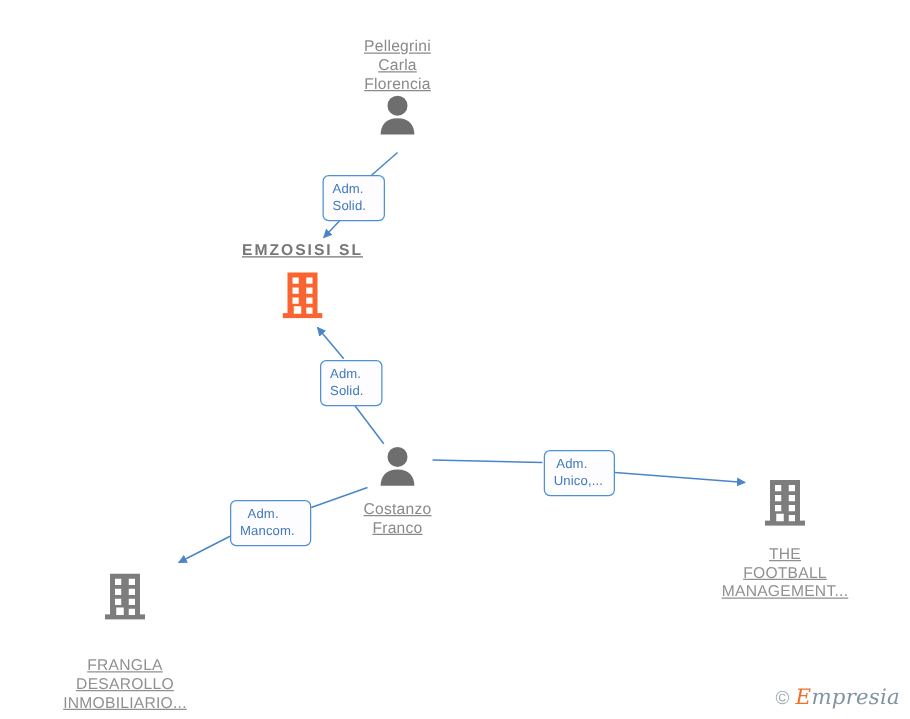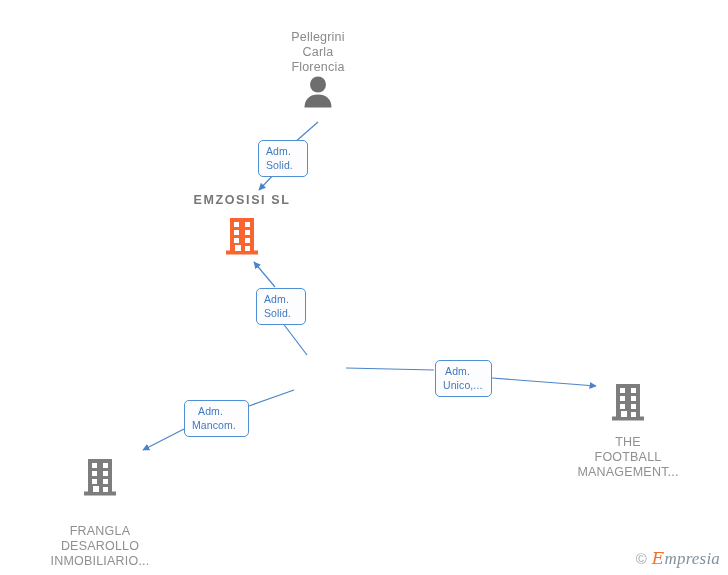--- a/index.html
+++ b/index.html
@@ -32,20 +32,21 @@
     position: absolute;
     text-align: center;
     width: 160px;
   }
   .node-label {
     font-size: 12.5px;
     line-height: 15px;
     color: #8a8a8a;
     letter-spacing: 0.2px;
     white-space: pre-line;
+    text-decoration: underline;
   }
   .node-label.company {
     color: #909090;
   }
   .node-label.main-company {
     color: #777777;
     font-weight: bold;
     font-size: 12.5px;
     letter-spacing: 1.6px;
   }
@@ -88,21 +89,21 @@
     line-height: 1;
   }
   #watermark .brand {
     font-family: "DejaVu Serif", serif;
     font-style: italic;
     font-size: 17px;
     line-height: 1;
     letter-spacing: 0.2px;
   }
   #watermark .brand .e { color: #f26722; }
-  #watermark .brand .rest { color: #7b8d9c; font-family: Liberation Serif, serif; }
+  #watermark .brand .rest { color: #7b8d9c; }
 </style>
 </head>
 <body>
 
 <div id="canvas">
 
   <svg id="edges" viewBox="0 0 728 575" width="728" height="575">
     <defs>
       <marker id="arrow" viewBox="0 0 10 10" refX="9" refY="5" markerWidth="6" markerHeight="6" orient="auto-start-reverse">
         <path d="M 0 0 L 10 5 L 0 10 z" fill="#4a85c9"></path>
@@ -155,20 +156,30 @@
         <rect x="19" y="21" width="5" height="5" fill="#ffffff"></rect>
         <rect x="9" y="28" width="6" height="6" fill="#ffffff"></rect>
         <rect x="19" y="29" width="5" height="5" fill="#ffffff"></rect>
       </svg>
     </span>
   </div>
 
   <div class="edge-label" style="left:256px; top:288px; width:50px;">Adm.
 Solid.</div>
 
+  <div class="node" style="left:238px; top:356px;">
+    <span class="icon-wrap">
+      <svg width="36" height="34" viewBox="0 0 36 34">
+        <circle cx="18" cy="9.5" r="8" fill="#6e6e6e"></circle>
+        <path d="M18 19.5 C 8.5 19.5 4.5 25.5 4.5 32.5 L 31.5 32.5 C 31.5 25.5 27.5 19.5 18 19.5 Z" fill="#6e6e6e"></path>
+      </svg>
+    </span>
+    <div class="node-label" style="margin-top:5px;">Costanzo
+Franco</div>
+  </div>
 
   <div class="edge-label" style="left:435px; top:360px; width:57px;">Adm.
 Unico,...</div>
 
   <div class="node" style="left:548px; top:383px;">
     <span class="icon-wrap">
       <svg width="32" height="38" viewBox="0 0 32 38">
         <rect x="4" y="1" width="24" height="33" fill="#7d7d7d"></rect>
         <rect x="0" y="33.5" width="32" height="4" fill="#7d7d7d"></rect>
         <rect x="8" y="5" width="5" height="5" fill="#ffffff"></rect>

